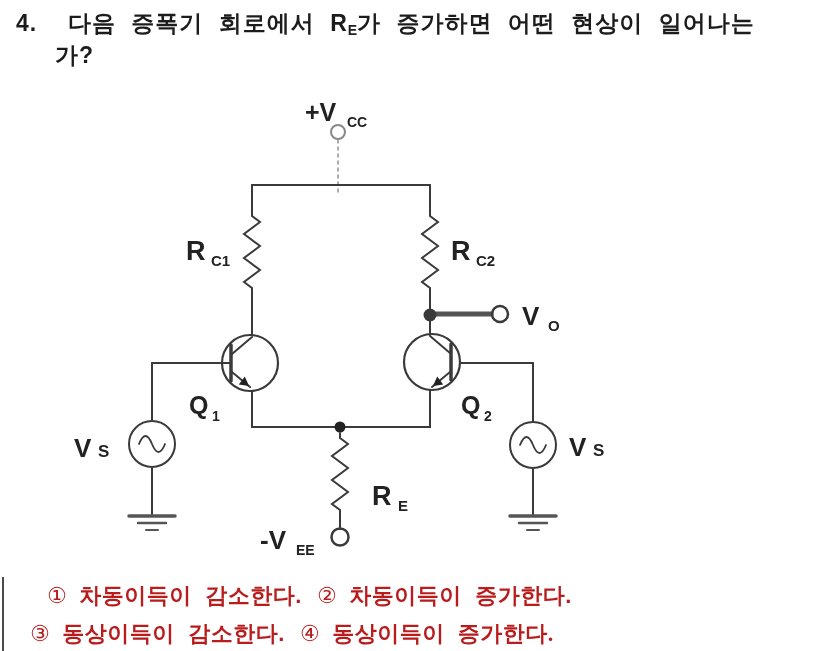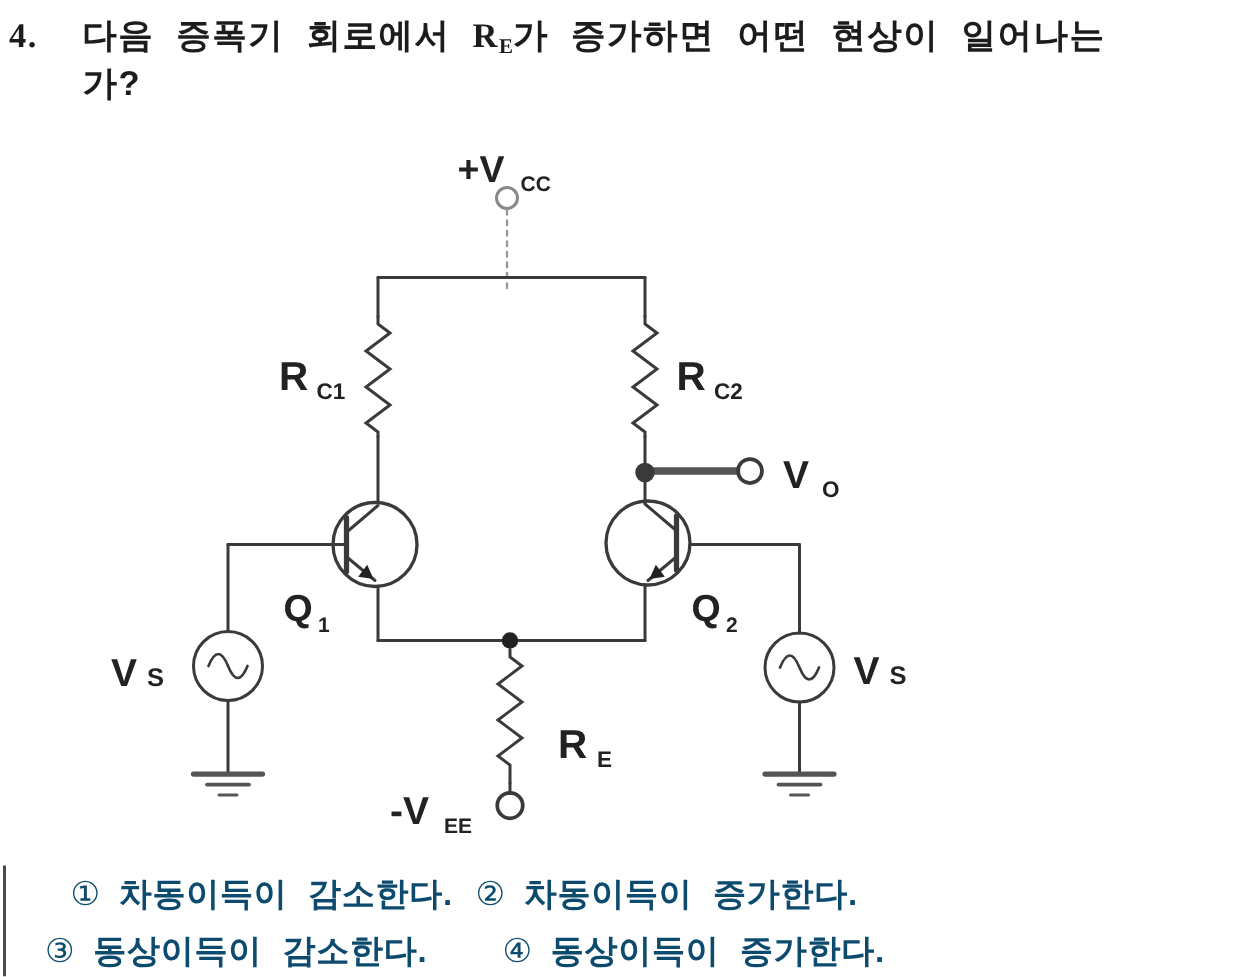--- a/index.html
+++ b/index.html
@@ -13,29 +13,29 @@
     font-size:23px;font-weight:600;letter-spacing:1px;word-spacing:8px;color:#1c1c1c;
   }
   .q-sub{font-size:14px;vertical-align:-4px;letter-spacing:0;}
   .circuit-wrap{position:absolute;left:60px;top:85px;width:560px;height:475px;}
   svg text{
     font-family:"Liberation Sans","DejaVu Sans",sans-serif;
     font-weight:600;fill:#222222;
   }
   .opt{
     position:absolute;white-space:nowrap;
-    font-size:22px;font-weight:600;letter-spacing:0.5px;word-spacing:7px;color:#0c4a6e;
+    font-size:22px;font-weight:600;letter-spacing:0.5px;word-spacing:7px;color:#b91c1c;
   }
   .opt .num{margin-right:12px;font-weight:400;}
   .side-rule{position:absolute;left:2px;top:577px;width:2px;height:74px;background:#4a4a4a;}
 </style>
 </head>
 <body>
 
-<div class="q-line" style="left:6px;top:8px;font-family:Liberation Serif, serif;"><span>4.</span>&nbsp; <span>다음 증폭기 회로에서 R</span><span class="q-sub">E</span><span>가 증가하면 어떤 현상이 일어나는</span></div>
+<div class="q-line" style="left:16px;top:8px;"><span>4.</span>&nbsp; <span>다음 증폭기 회로에서 R</span><span class="q-sub">E</span><span>가 증가하면 어떤 현상이 일어나는</span></div>
 <div class="q-line" style="left:55px;top:40px;"><span>가?</span></div>
 
 <div class="circuit-wrap">
 <svg width="560" height="475" viewBox="0 0 560 475">
   <g stroke="#3a3a3a" stroke-width="2" fill="none" stroke-linecap="round">
 
     <circle cx="278" cy="47" r="7" stroke="#888888"></circle>
     <line x1="278" y1="55" x2="278" y2="109" stroke="#999999" stroke-width="1.6" stroke-dasharray="3,4"></line>
 
     <path d="M192,100 H370"></path>
@@ -119,15 +119,15 @@
   <text x="312" y="420" font-size="27">R</text>
   <text x="338" y="426" font-size="15">E</text>
   <text x="200" y="464" font-size="26">-V</text>
   <text x="236" y="470" font-size="14">EE</text>
 </svg>
 </div>
 
 <div class="opt" style="left:47px;top:581px;"><span class="num">①</span><span>차동이득이 감소한다.</span></div>
 <div class="opt" style="left:317px;top:581px;text-align:right;"><span class="num">②</span><span>차동이득이 증가한다.</span></div>
 <div class="opt" style="left:30px;top:619px;"><span class="num">③</span><span>동상이득이 감소한다.</span></div>
-<div class="opt" style="left:335px;top:619px;"><span class="num">④</span><span>동상이득이 증가한다.</span></div>
+<div class="opt" style="left:300px;top:619px;font-family:Liberation Serif, serif;"><span class="num">④</span><span>동상이득이 증가한다.</span></div>
 
 <div class="side-rule"></div>
 
 </body></html>

